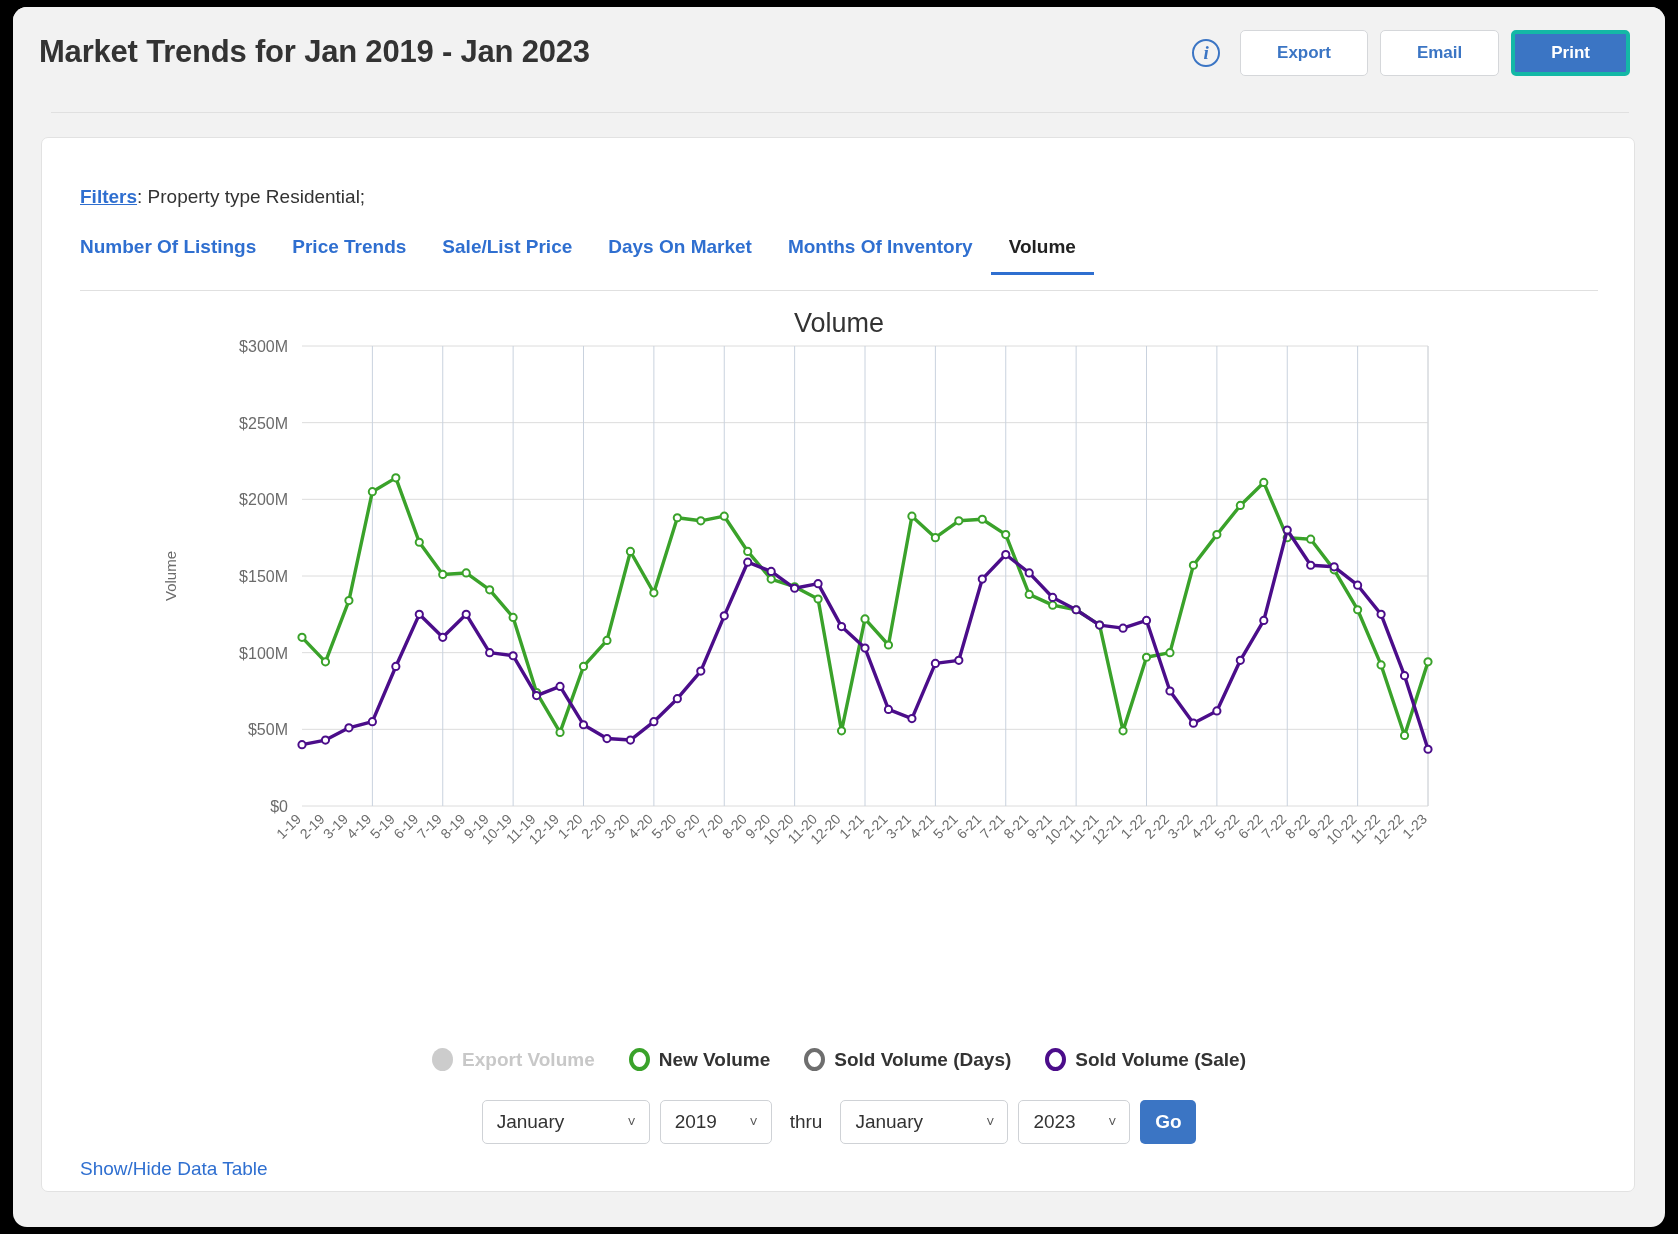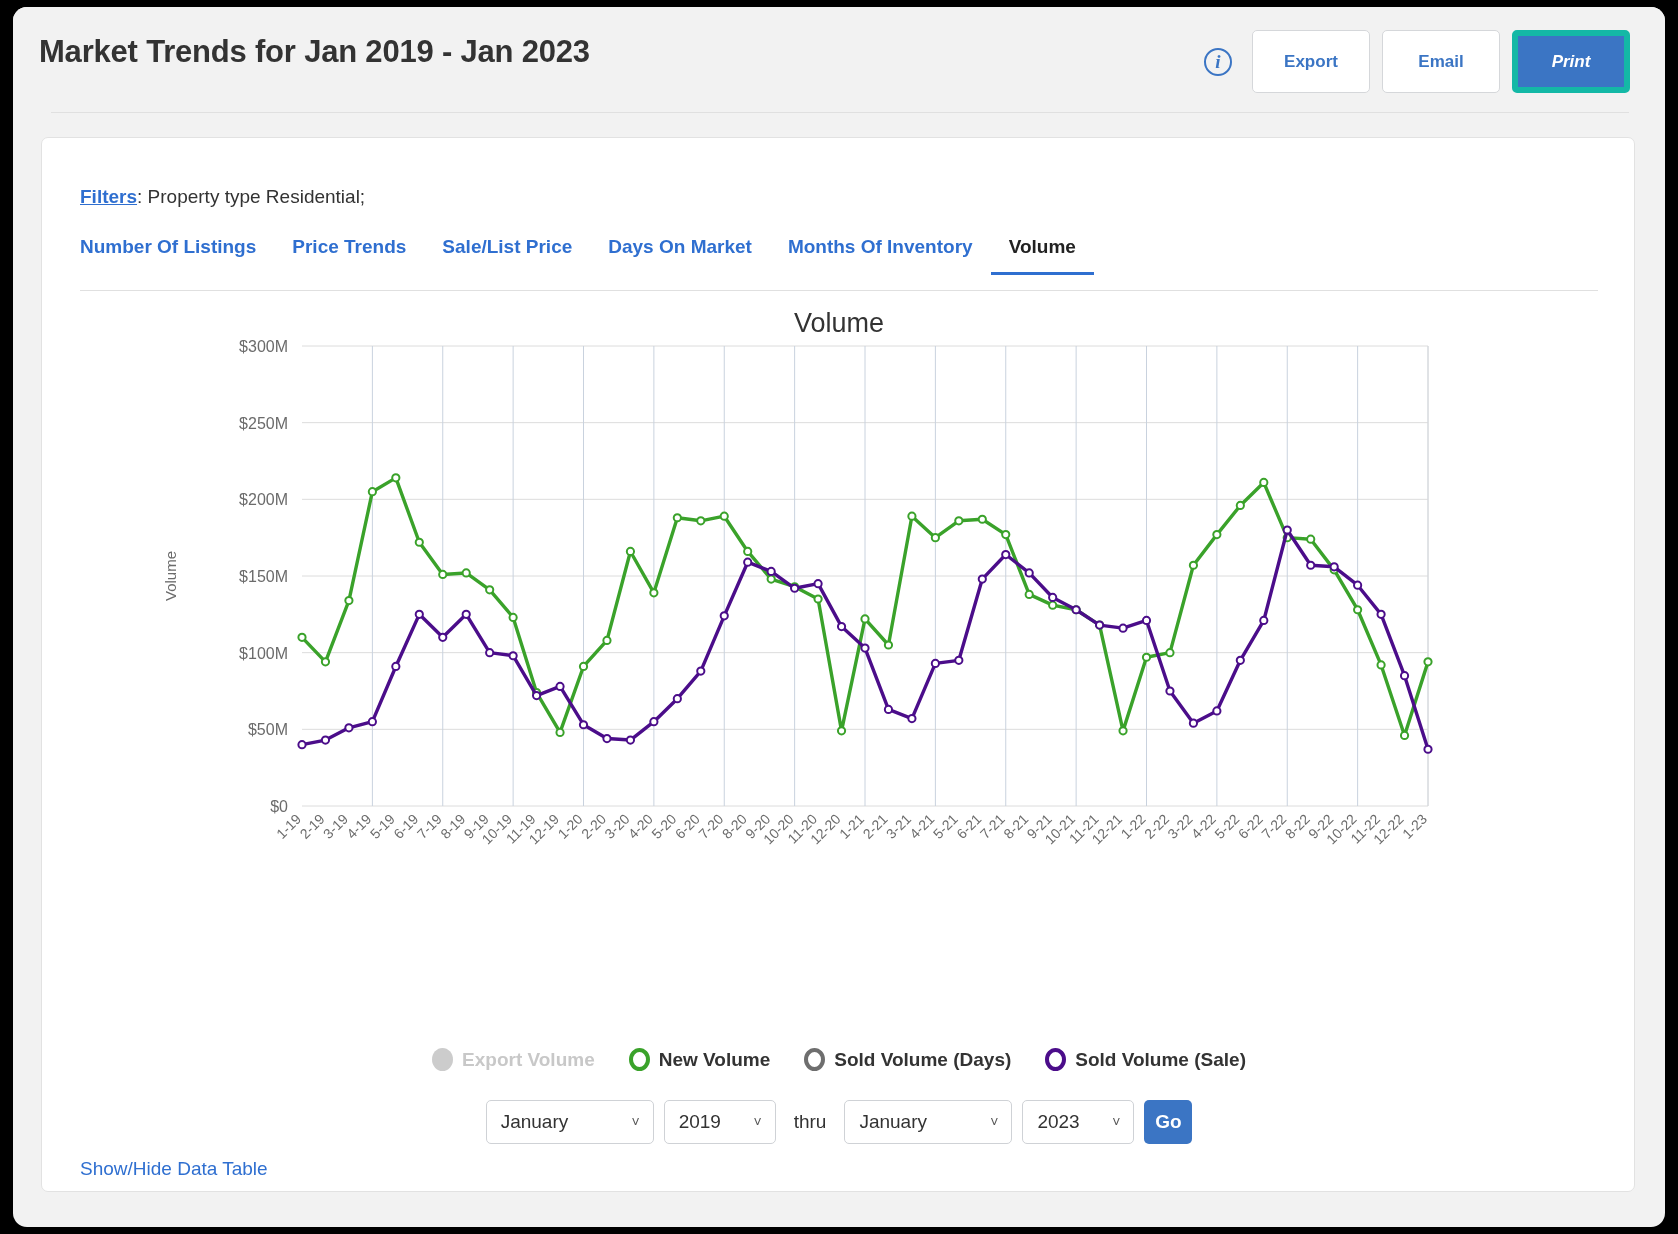--- a/index.html
+++ b/index.html
@@ -30,26 +30,26 @@
   }
   .info-icon{
     width:28px;height:28px;border-radius:50%;
     border:2px solid #3b75c4;color:#3b75c4;
     display:flex;align-items:center;justify-content:center;
     font-family:"Liberation Serif",serif;font-size:19px;font-weight:bold;
     font-style:italic;box-sizing:border-box;cursor:pointer;
     margin-right:8px;
   }
   .btn{
-    height:63px;min-width:118px;padding:0 20px;box-sizing:border-box;
+    height:46px;min-width:118px;padding:0 36px;box-sizing:border-box;
     border-radius:5px;font-size:17px;font-weight:bold;
     display:flex;align-items:center;justify-content:center;cursor:pointer;
   }
   .btn-outline{background:#ffffff;border:1px solid #d5d7da;color:#3b75c4;}
-  .btn-primary{background:#3b75c4;border:6px solid #14b8a6;color:#ffffff;font-style:italic;}
+  .btn-primary{background:#3b75c4;border:4px solid #14b8a6;color:#ffffff;}
   .hdr-rule{
     position:absolute;left:38px;top:105px;width:1578px;height:1px;background:#e0e0e0;
   }
   
   .card{
     position:absolute;left:28px;top:130px;width:1594px;height:1055px;
     background:#ffffff;border:1px solid #e2e2e2;border-radius:7px;
     box-sizing:border-box;
   }
   .filters{
@@ -103,21 +103,21 @@
     font-size:19px;color:#333333;cursor:pointer;
   }
   .sel .val{padding:0 14px;white-space:nowrap;}
   .sel .chev{
     margin-left:auto;padding-right:13px;color:#555;font-size:14px;line-height:1;
   }
   .sel.month{width:168px;gap:37px;}
   .sel.year{width:112px;}
   .thru{font-size:19px;color:#333333;padding:0 8px;}
   .btn-go{
-    height:44px;width:48px;background:#3b75c4;color:#fff;border-radius:5px;
+    height:44px;width:56px;background:#3b75c4;color:#fff;border-radius:5px;
     font-size:19px;font-weight:bold;display:flex;align-items:center;
     justify-content:center;cursor:pointer;
   }
   .showhide{
     position:absolute;left:38px;top:1020px;
     font-size:19px;color:#2f6fd0;cursor:pointer;
   }
 </style>
 </head>
 <body>

